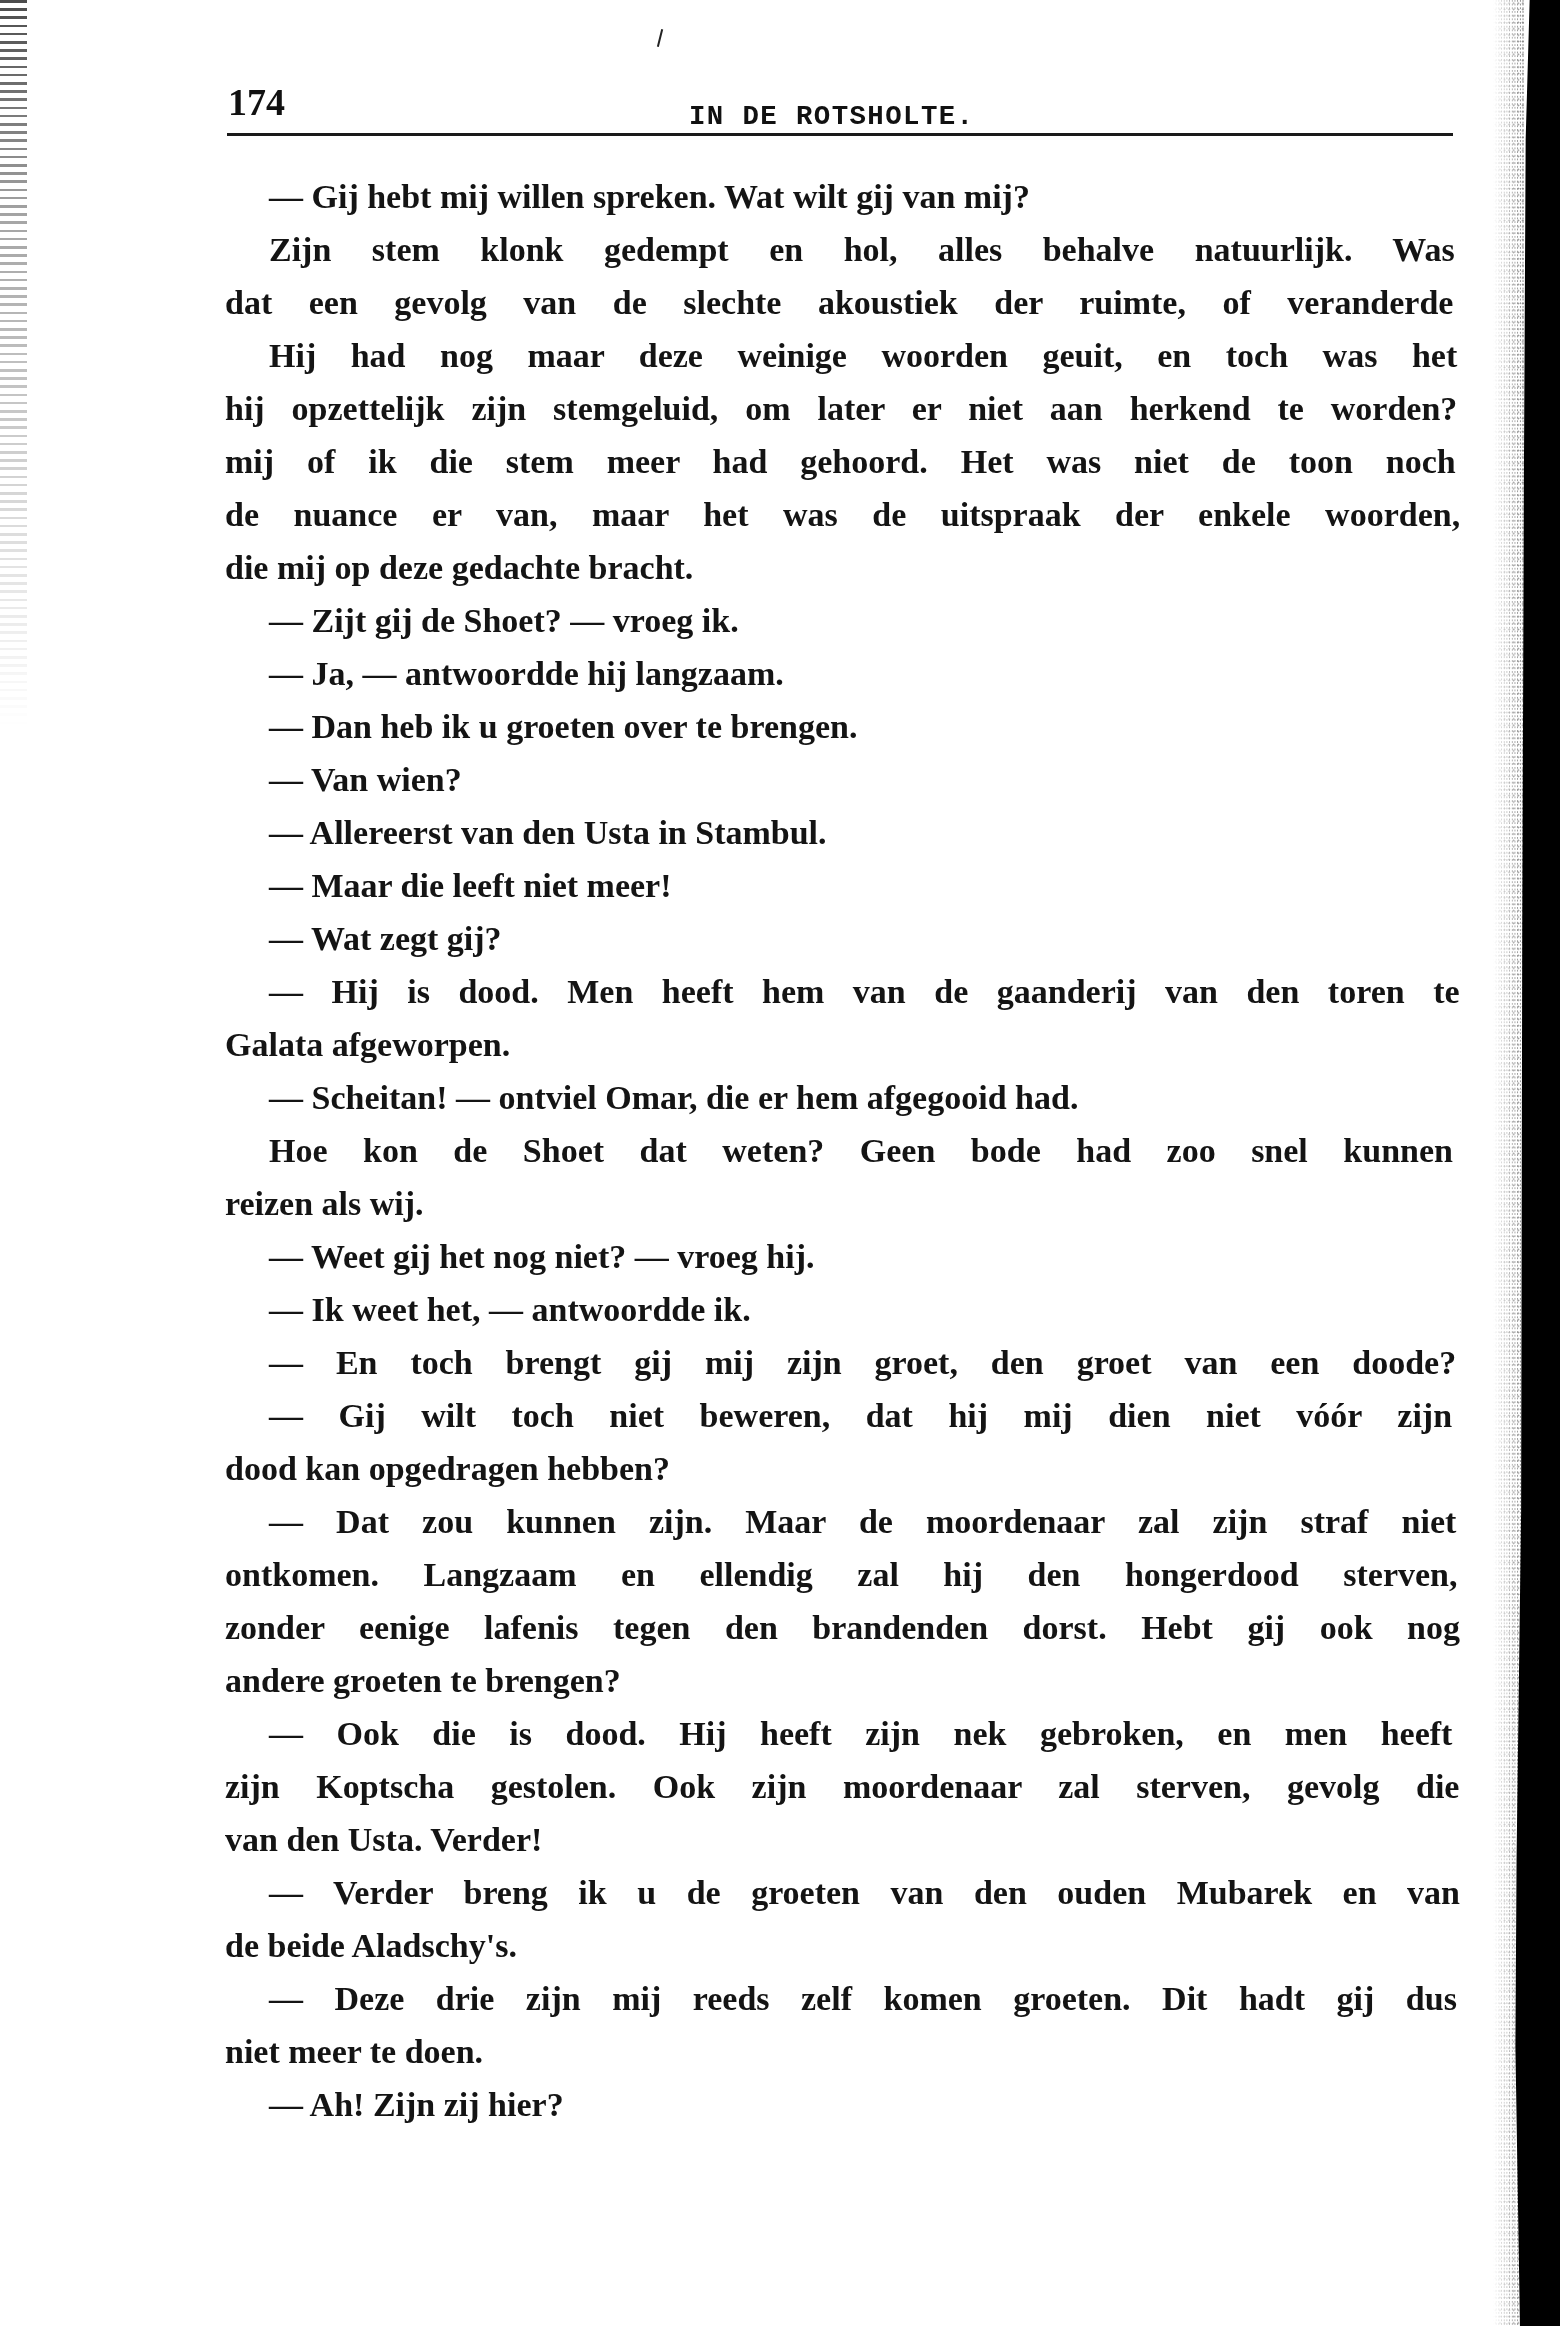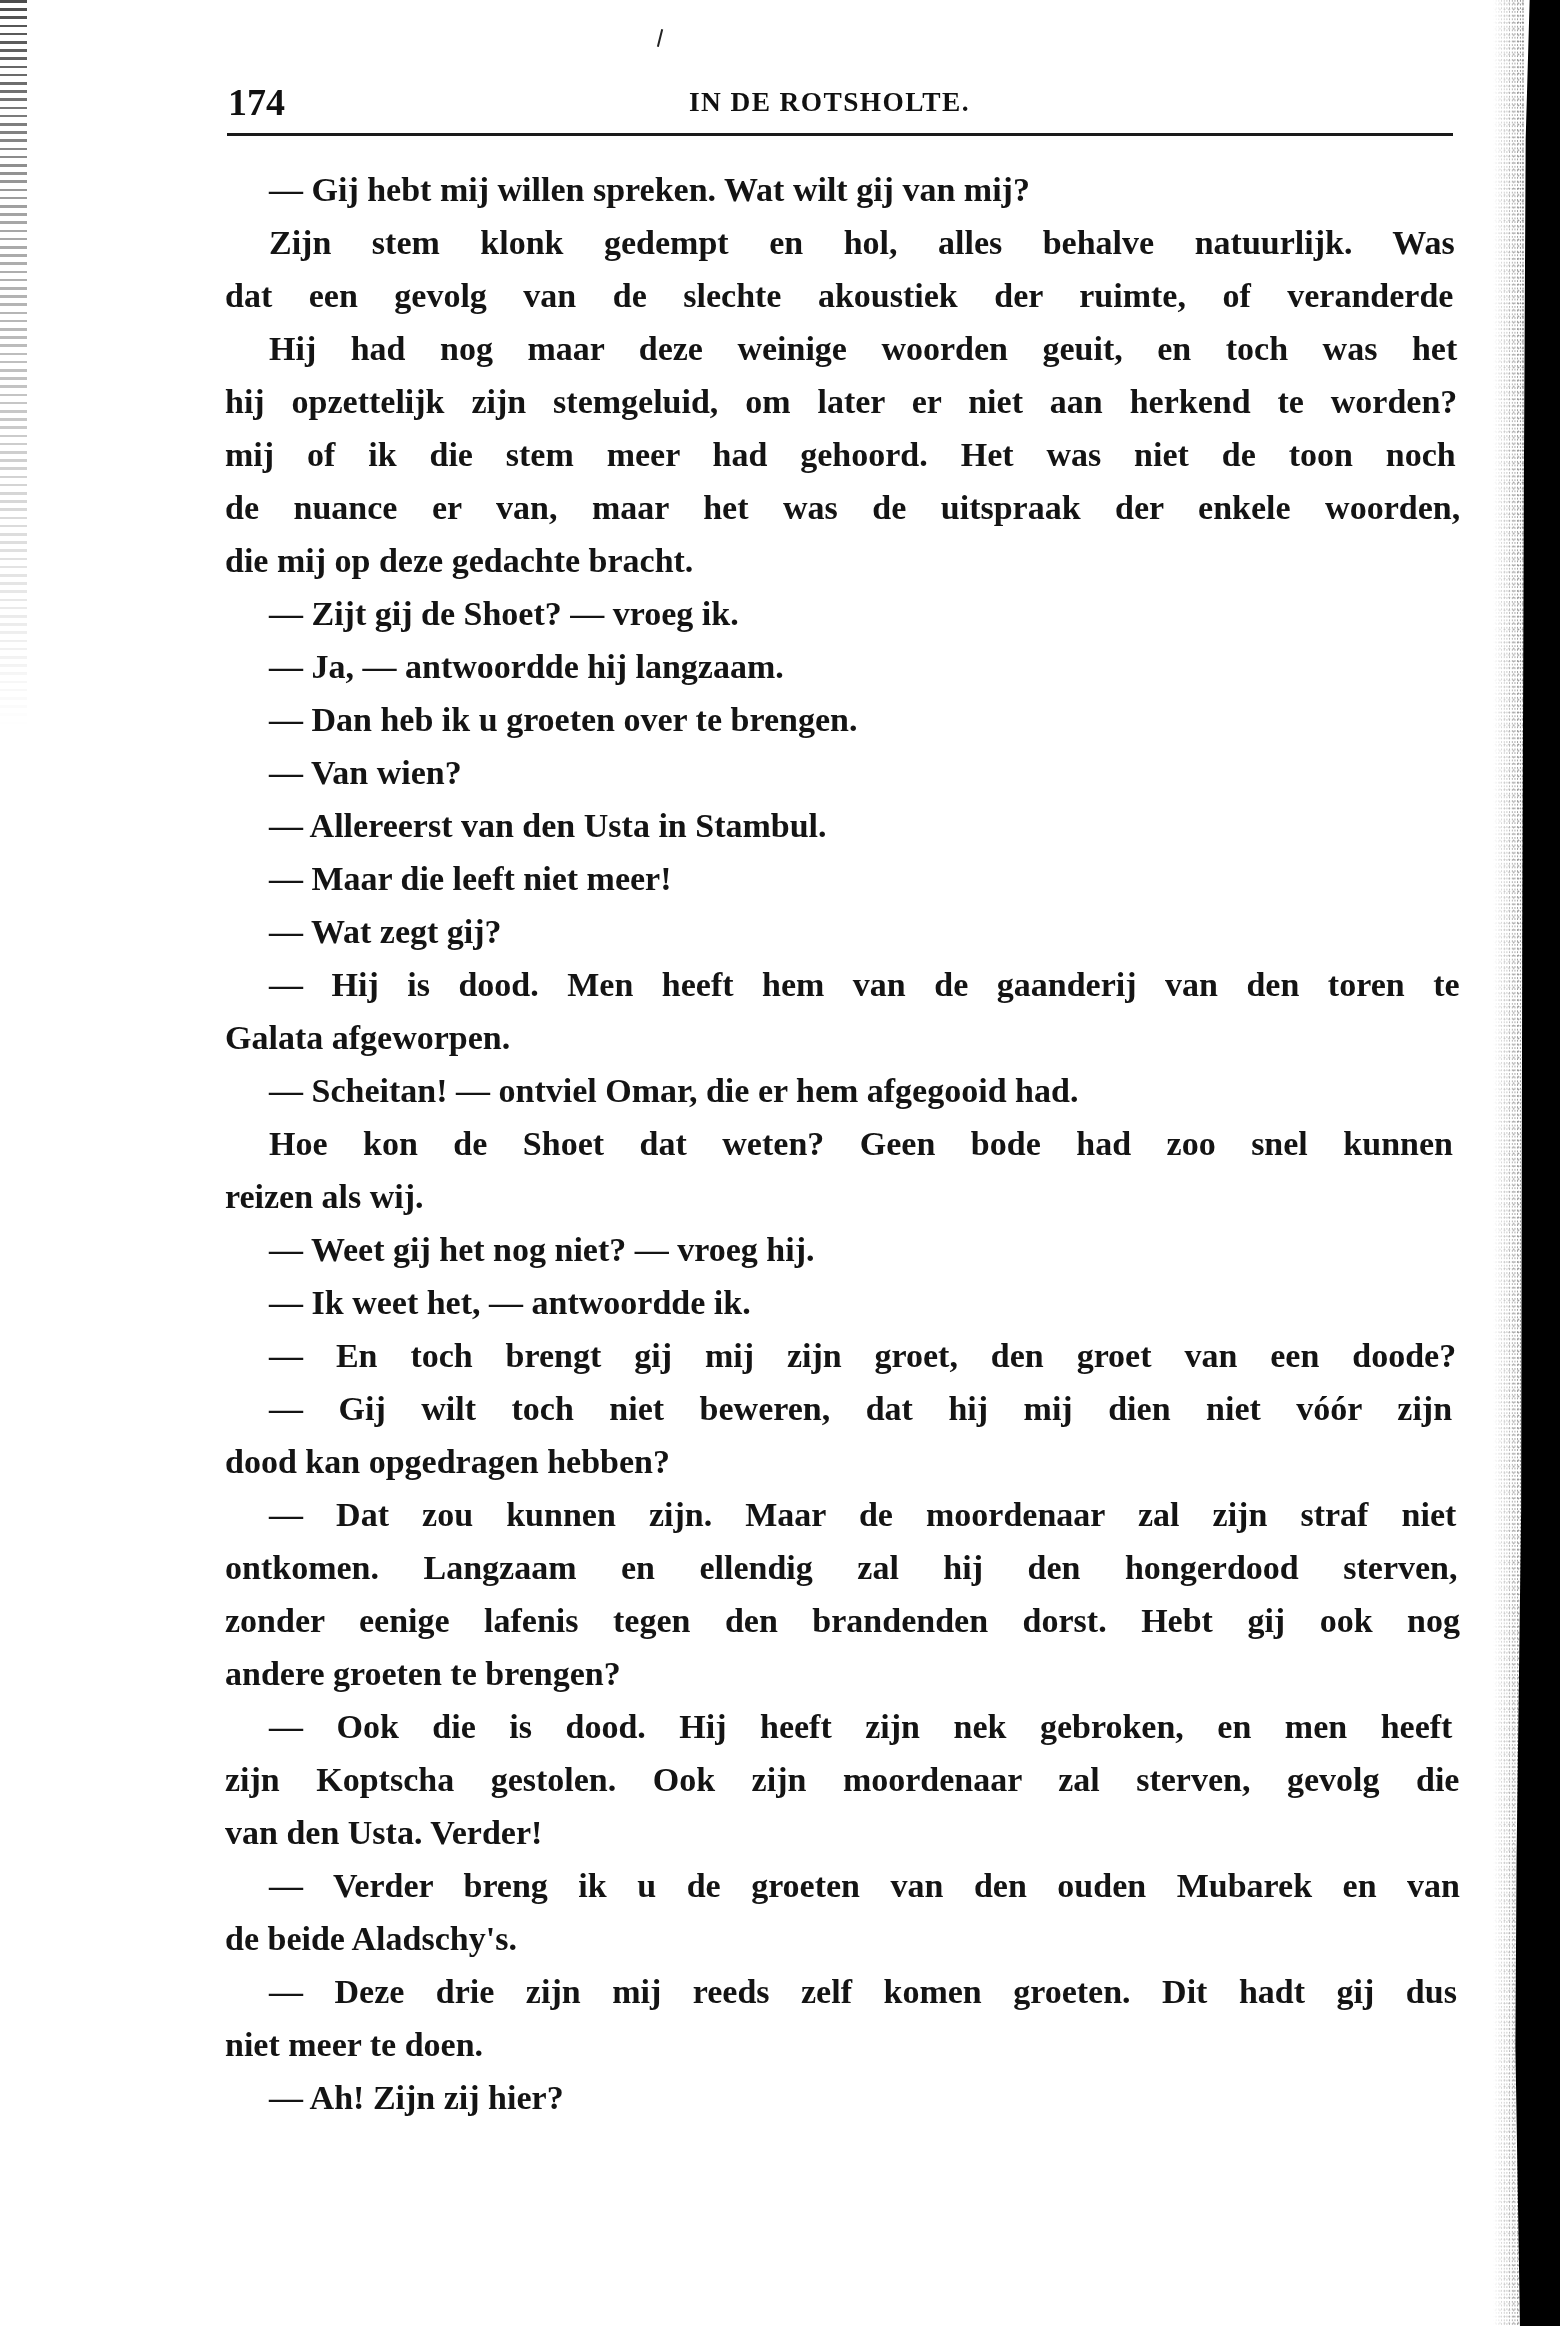--- a/index.html
+++ b/index.html
@@ -79,40 +79,40 @@
     top: 80px;
     font-family: "Liberation Serif", serif;
     font-weight: bold;
     font-size: 38px;
     line-height: 44px;
     color: #111;
   }
   .header-title {
     position: absolute;
     left: 689px;
-    top: 86px;
-    font-family: Liberation Serif, serif;
+    top: 100px;
+    font-family: Liberation Mono, monospace;
     font-weight: bold;
     font-size: 27.4px;
     line-height: 33px;
     letter-spacing: 1.4px;
     color: #111;
   }
   .rule {
     position: absolute;
     left: 227px;
     top: 133px;
     width: 1226px;
     height: 2.7px;
     background: #1a1a1a;
   }
   .body-text {
     position: absolute;
     left: 225px;
-    top: 163px;
+    top: 170px;
     width: 1226px;
     font-family: "Liberation Serif", serif;
     font-weight: bold;
     font-size: 34px;
     line-height: 53px;
     color: #141414;
   }
   .line {
     display: block;
     height: 53px;

